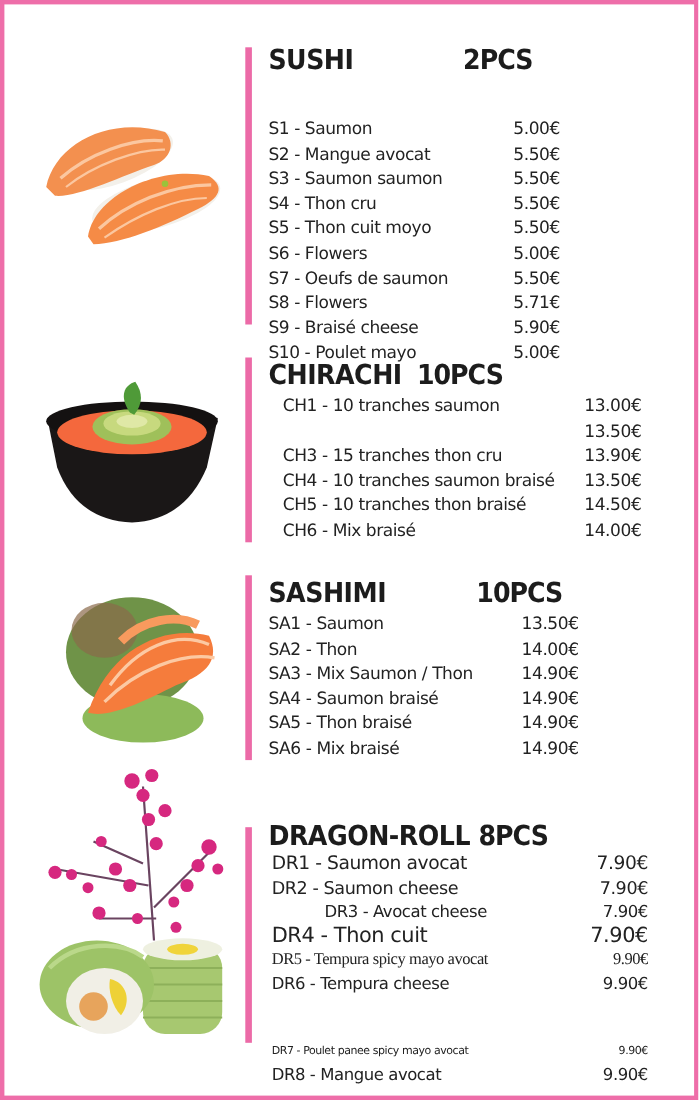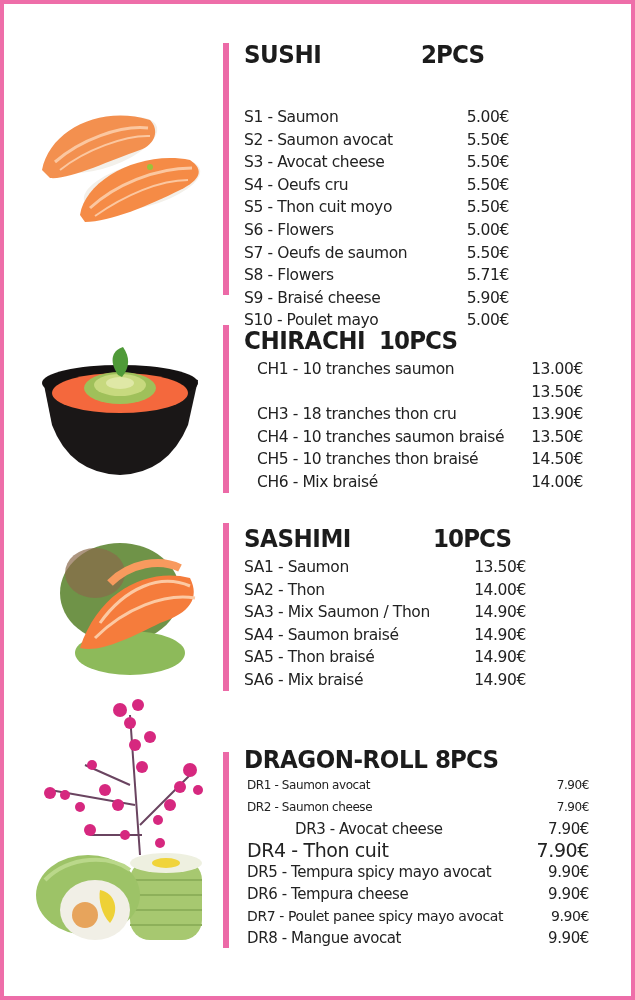--- a/index.html
+++ b/index.html
@@ -96,29 +96,29 @@
 <div class="section" style="left:223px;top:43px;width:300px;height:252px;">
   <div class="bar" style="height:252px;"></div>
   <div class="title" style="left:21px;top:-2px;">SUSHI</div>
   <div class="pcs" style="left:198px;top:-2px;">2PCS</div>
   <div class="items" style="left:21px;top:27px;width:265px;margin-top:36px;">
     <div class="item">
         <span class="name">S1 - Saumon</span>
         <span class="price">5.00€</span>
       </div>
     <div class="item">
-        <span class="name">S2 - Saumon avocat</span>
-        <span class="price">5.50€</span>
-      </div>
-    <div class="item">
-        <span class="name">S3 - Avocat cheese</span>
-        <span class="price">5.50€</span>
-      </div>
-    <div class="item">
-        <span class="name">S4 - Oeufs cru</span>
+        <span class="name">S2 - Mangue avocat</span>
+        <span class="price">5.50€</span>
+      </div>
+    <div class="item">
+        <span class="name">S3 - Saumon saumon</span>
+        <span class="price">5.50€</span>
+      </div>
+    <div class="item">
+        <span class="name">S4 - Thon cru</span>
         <span class="price">5.50€</span>
       </div>
     <div class="item">
         <span class="name">S5 - Thon cuit moyo</span>
         <span class="price">5.50€</span>
       </div>
     <div class="item">
         <span class="name">S6 - Flowers</span>
         <span class="price">5.00€</span>
       </div>
@@ -147,21 +147,21 @@
   <div class="pcs" style="left:156px;top:2px;">10PCS</div>
   <div class="items" style="left:21px;top:33px;width:326px;margin-left:13px;">
     <div class="item">
         <span class="name">CH1 - 10 tranches saumon</span>
         <span class="price">13.00€</span>
       </div>
     <div class="item">
         <span class="price">13.50€</span>
       </div>
     <div class="item">
-        <span class="name">CH3 - 18 tranches thon cru</span>
+        <span class="name">CH3 - 15 tranches thon cru</span>
         <span class="price">13.90€</span>
       </div>
     <div class="item">
         <span class="name">CH4 - 10 tranches saumon braisé</span>
         <span class="price">13.50€</span>
       </div>
     <div class="item">
         <span class="name">CH5 - 10 tranches thon braisé</span>
         <span class="price">14.50€</span>
       </div>
@@ -202,45 +202,45 @@
         <span class="price">14.90€</span>
       </div>
   </div>
 </div>
 
 <div class="section" style="left:223px;top:752px;width:380px;height:196px;">
   <div class="bar" style="height:196px;"></div>
   <div class="title" style="left:21px;top:-6px;">DRAGON-ROLL</div>
   <div class="pcs" style="left:212px;top:-6px;">8PCS</div>
   <div class="items" style="left:24px;top:23px;width:342px;">
-    <div class="item" style="height:21.8px;line-height:21.8px;font-size:12px;">
+    <div class="item" style="height:21.8px;line-height:21.8px;font-size:17px;">
         <span class="name">DR1 - Saumon avocat</span>
         <span class="price">7.90€</span>
       </div>
-    <div class="item" style="height:21.8px;line-height:21.8px;font-size:12px;">
+    <div class="item" style="height:21.8px;line-height:21.8px;font-size:16px;">
         <span class="name">DR2 - Saumon cheese</span>
         <span class="price">7.90€</span>
       </div>
     <div class="item" style="height:21.8px;line-height:21.8px;font-size:15px;margin-left:48px;">
         <span class="name">DR3 - Avocat cheese</span>
         <span class="price">7.90€</span>
       </div>
     <div class="item" style="height:21.8px;line-height:21.8px;font-size:19px;">
         <span class="name">DR4 - Thon cuit</span>
         <span class="price">7.90€</span>
       </div>
-    <div class="item" style="height:21.8px;line-height:21.8px;font-size:15px;">
+    <div class="item" style="height:21.8px;line-height:21.8px;font-size:15px;font-family:Liberation Serif, serif;">
         <span class="name">DR5 - Tempura spicy mayo avocat</span>
         <span class="price">9.90€</span>
       </div>
     <div class="item" style="height:21.8px;line-height:21.8px;font-size:15px;">
         <span class="name">DR6 - Tempura cheese</span>
         <span class="price">9.90€</span>
       </div>
-    <div class="item" style="height:21.8px;line-height:21.8px;font-size:14px;">
+    <div class="item" style="height:21.8px;line-height:21.8px;font-size:10px;margin-top:39px;">
         <span class="name">DR7 - Poulet panee spicy mayo avocat</span>
         <span class="price">9.90€</span>
       </div>
     <div class="item" style="height:21.8px;line-height:21.8px;font-size:15px;">
         <span class="name">DR8 - Mangue avocat</span>
         <span class="price">9.90€</span>
       </div>
   </div>
 </div>
 

